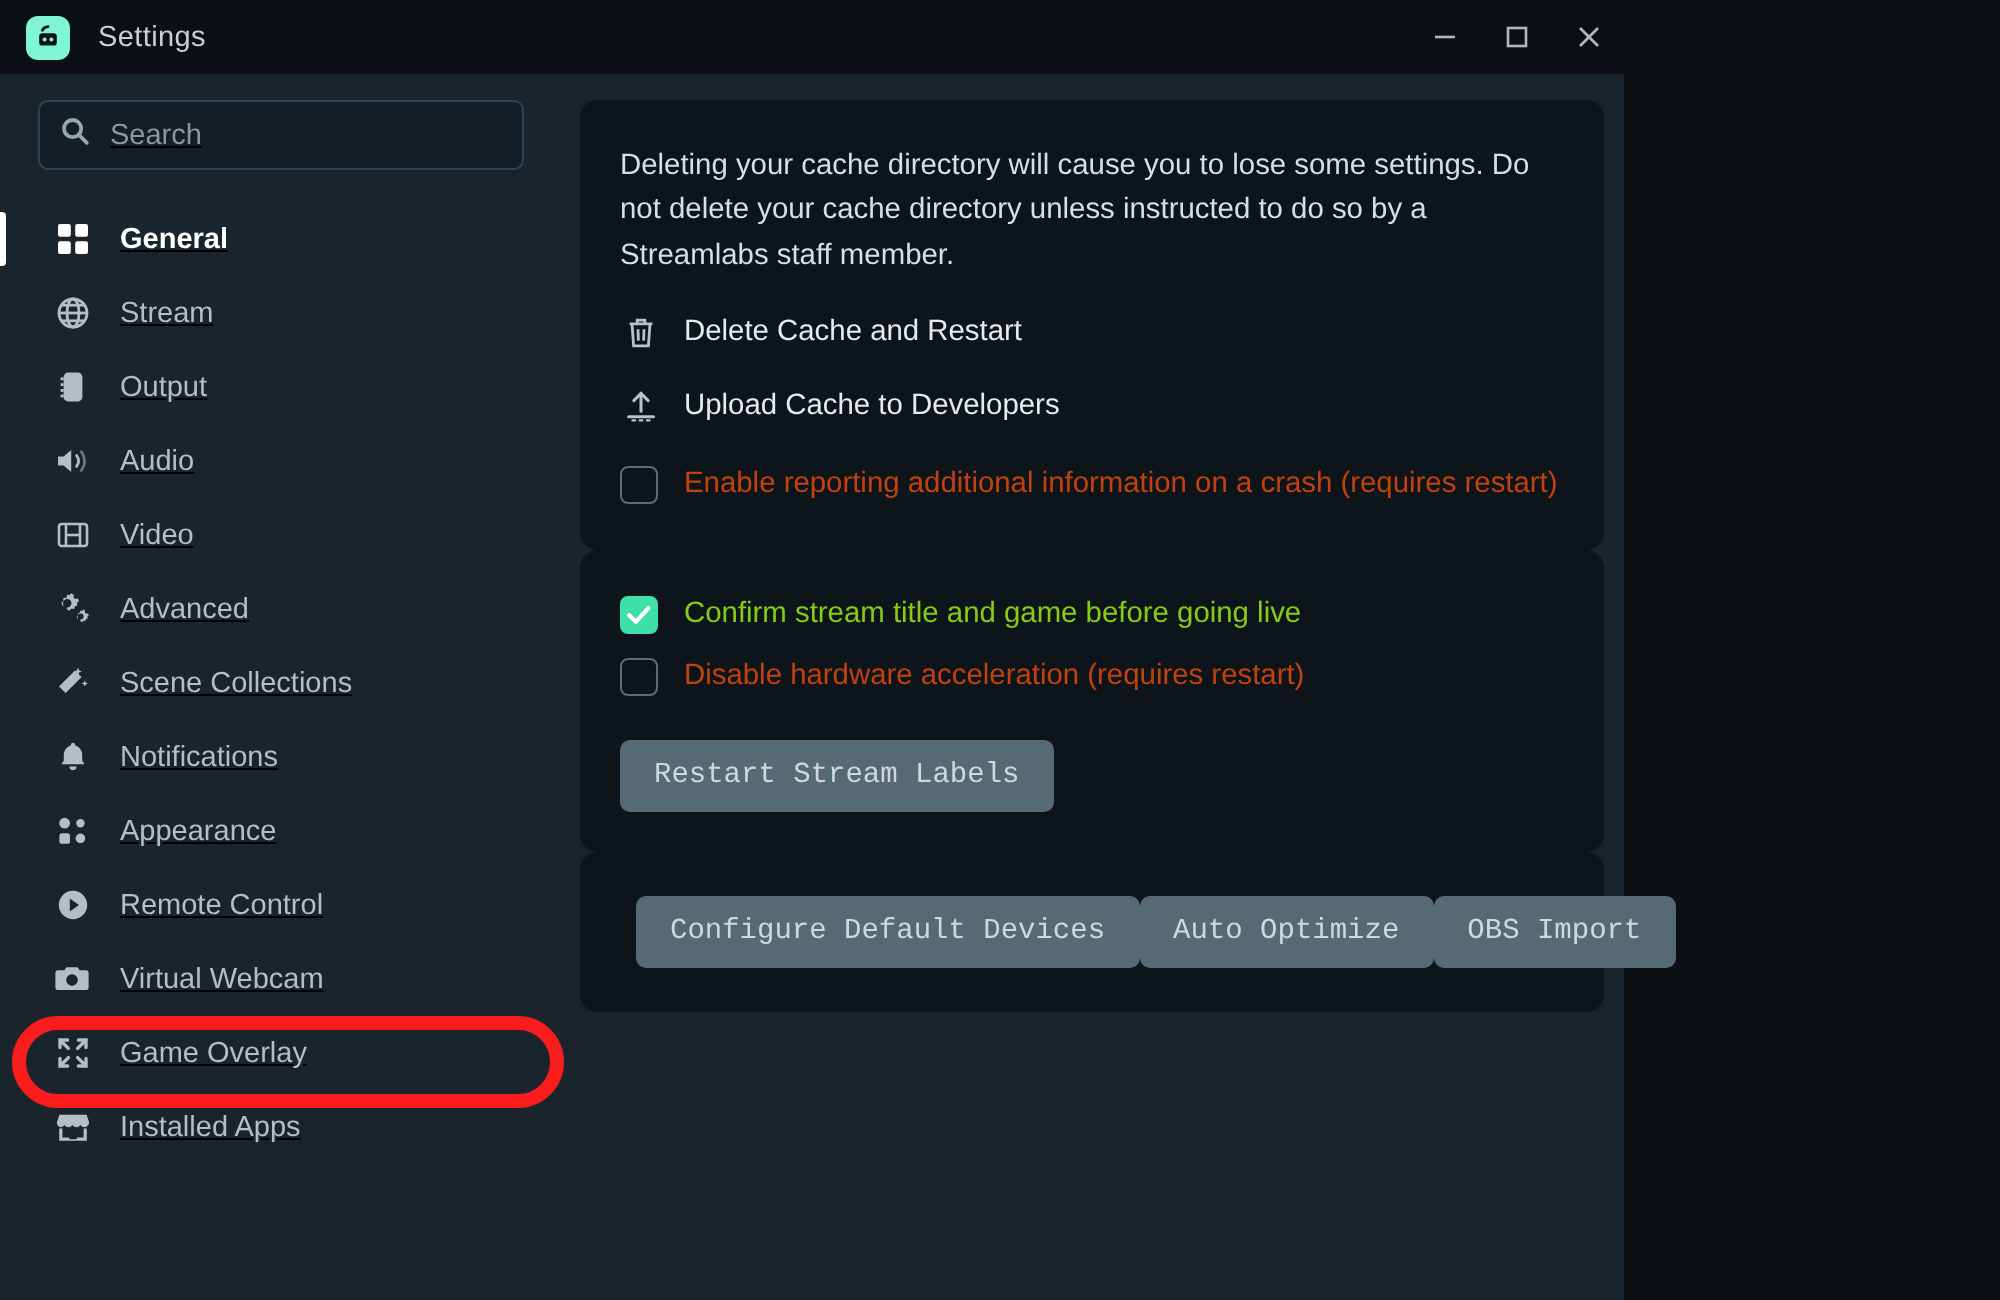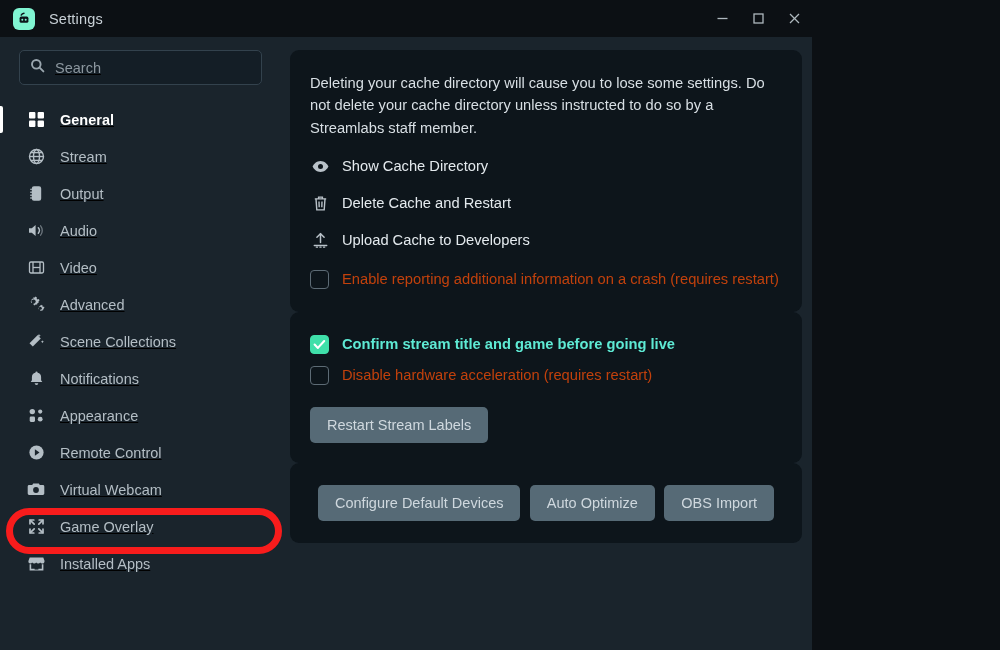--- a/index.html
+++ b/index.html
@@ -196,31 +196,31 @@
     align-items: center;
     justify-content: center;
   }
   .cbox.checked svg { display: block; }
   .clabel {
     margin-left: 13px;
     color: #c2410c;
     font-size: 14.7px;
     line-height: 1.42;
   }
-  .clabel.strong { font-weight: bold; color: #5eead4; }
+  .clabel.strong { font-weight: normal; color: #84cc16; }
 
   .btn {
     background: #566a76;
     color: #cfd8de;
     border: none;
     border-radius: 5px;
     height: 36px;
     padding: 0 17px;
     font-size: 14.5px;
-    font-family: Liberation Sans, sans-serif;
+    font-family: Liberation Mono, monospace;
     cursor: default;
     white-space: nowrap;
   }
   .btnrow-restart { margin-top: 21px; }
 
   .bottomrow {
     display: flex;
     align-items: center;
     gap: 0;
   }
@@ -435,29 +435,20 @@
         </div>
 
       </div>
     </div>
 
     <div class="main">
 
       <div class="card c1">
         <div class="paragraph">Deleting your cache directory will cause you to lose some settings. Do not delete your cache directory unless instructed to do so by a Streamlabs staff member.</div>
 
-        <div class="actionlink">
-          <span class="aicon">
-            <svg width="17" height="13" viewBox="0 0 17 13" fill="currentColor">
-              <path d="M8.5 1C4.6 1 1.6 4 .7 6.5c.9 2.5 3.9 5.5 7.8 5.5s6.9-3 7.8-5.5C15.4 4 12.4 1 8.5 1z"></path>
-              <circle cx="8.5" cy="6.5" r="2.5" fill="#0d151b"></circle>
-            </svg>
-          </span>
-          <span class="alabel">Show Cache Directory</span>
-        </div>
 
         <div class="actionlink">
           <span class="aicon">
             <svg width="15" height="17" viewBox="0 0 15 17" fill="none" stroke="currentColor" stroke-width="1.4">
               <path d="M1.8 3.9h11.4M5.6 3.9V2.1h3.8v1.8"></path>
               <path d="M3 3.9l.8 11h7.4l.8-11"></path>
               <line x1="6" y1="6.6" x2="6.2" y2="12.3"></line>
               <line x1="9" y1="6.6" x2="8.8" y2="12.3"></line>
             </svg>
           </span>

